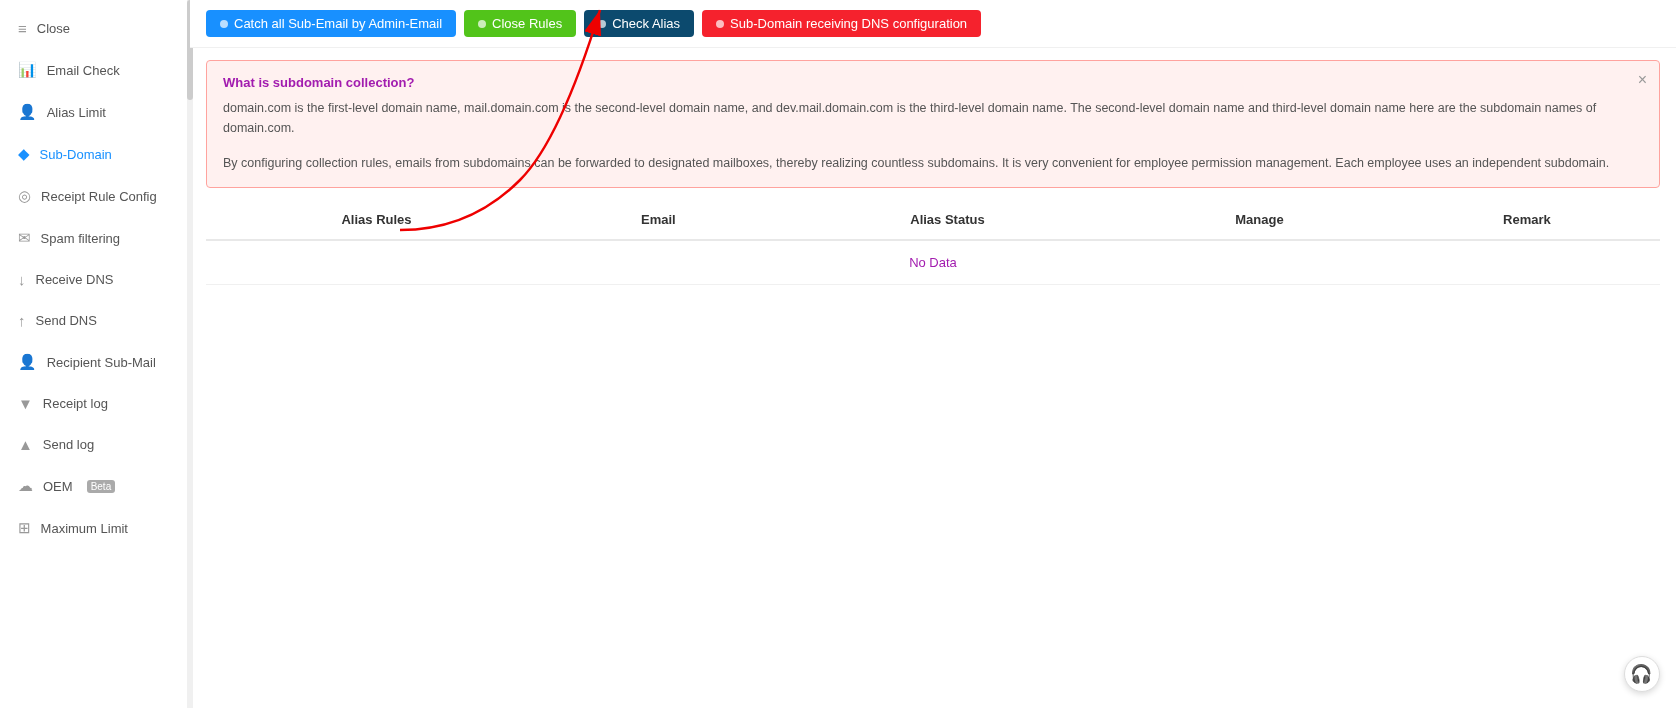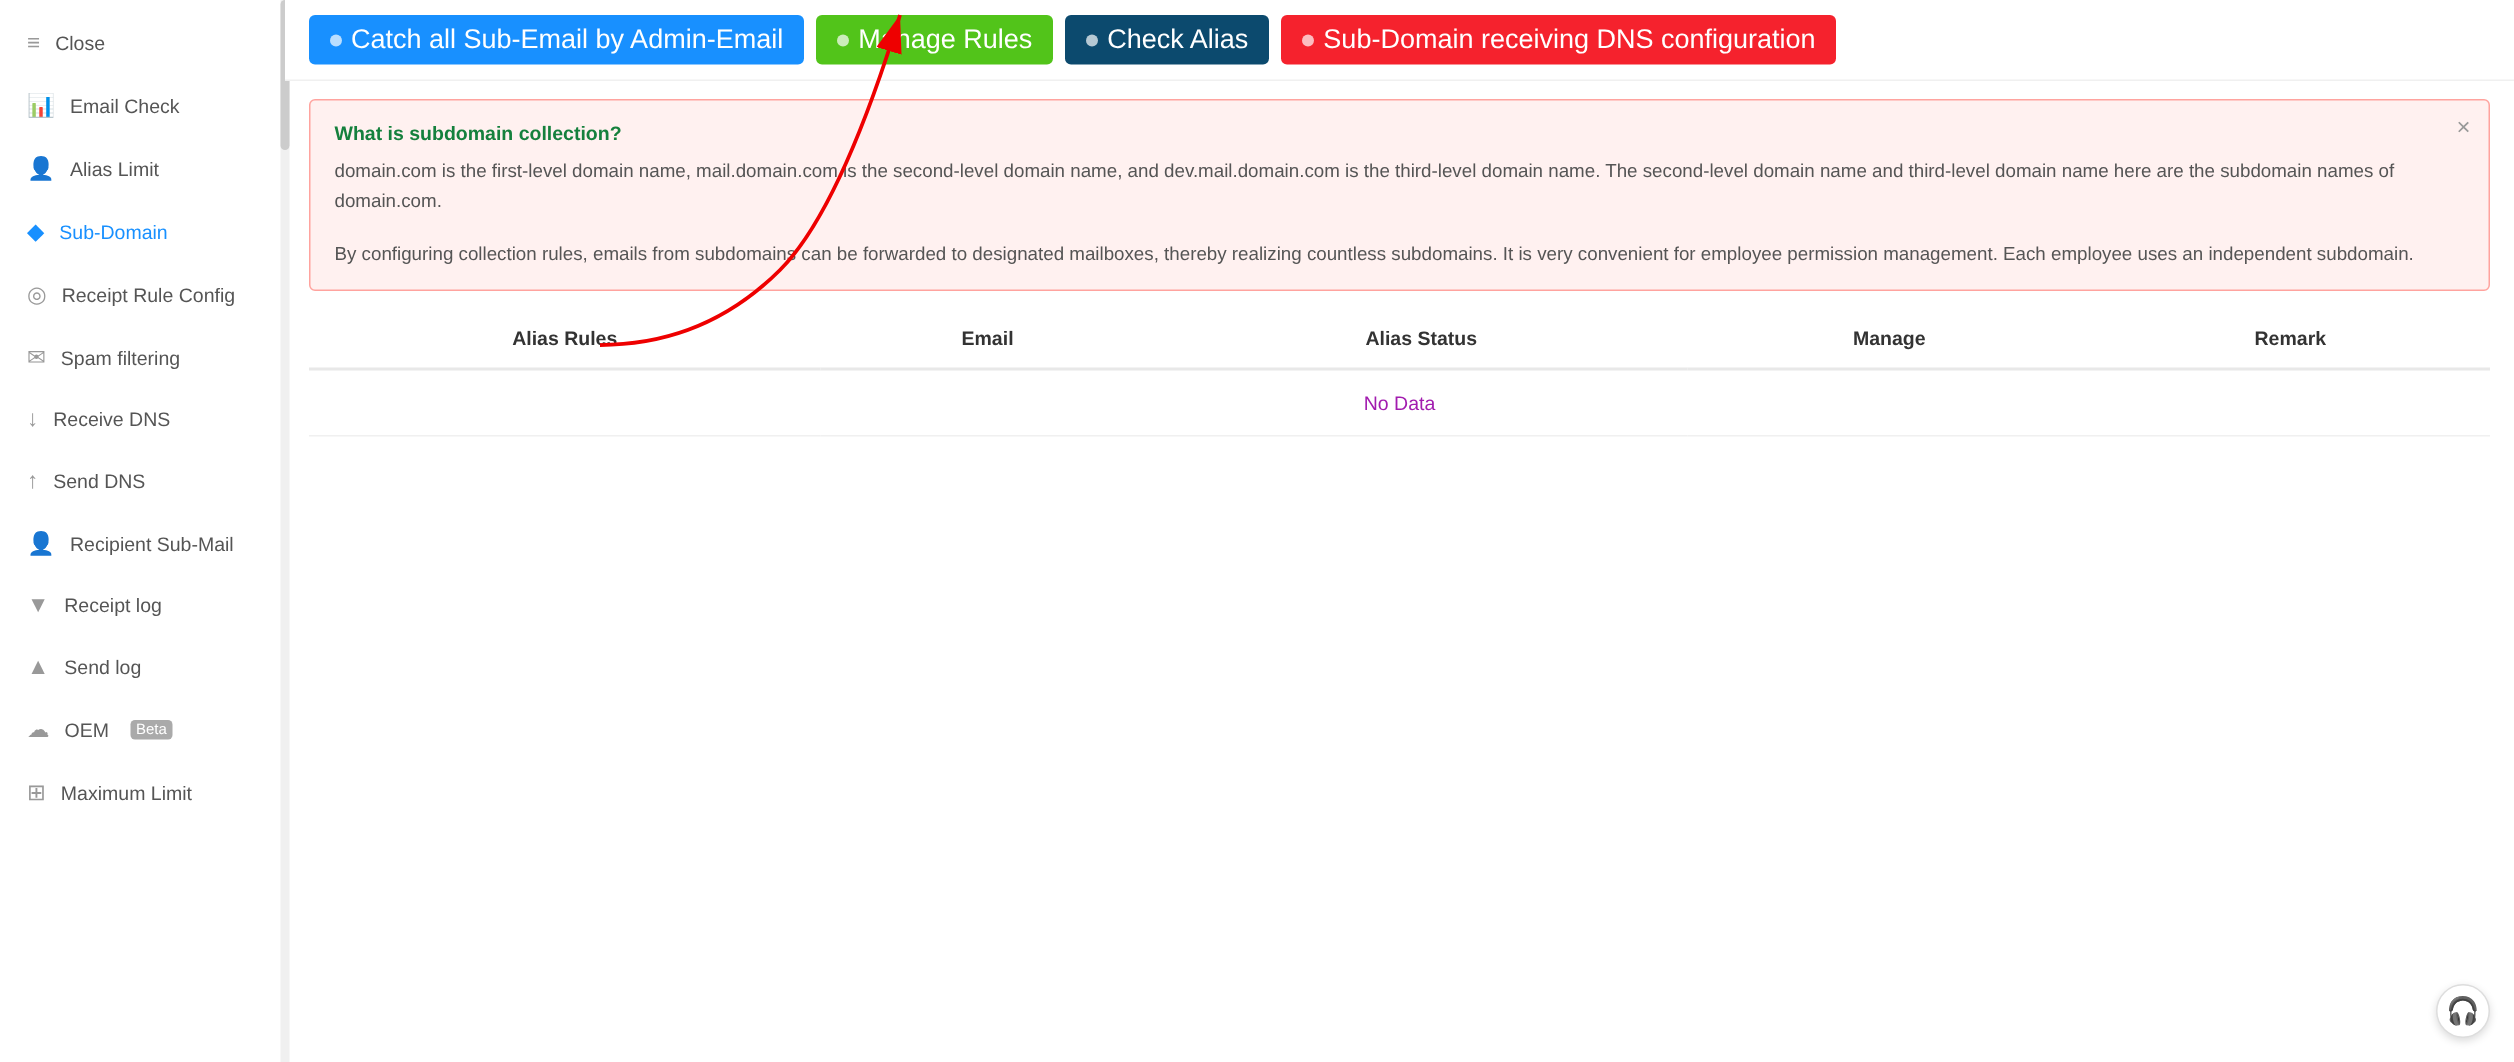--- a/index.html
+++ b/index.html
@@ -51,21 +51,21 @@
       flex-shrink: 0;
     }
     .btn {
       display: flex;
       align-items: center;
       gap: 6px;
       padding: 6px 14px;
       border: none;
       border-radius: 4px;
       cursor: pointer;
-      font-size: 18px;
+      font-size: 13px;
       color: #fff;
       font-weight: 500;
     }
     .btn-blue { background: #1890ff; }
     .btn-green { background: #52c41a; }
     .btn-orange { background: #0c4a6e; color: #fff; }
     .btn-red { background: #f5222d; }
     .btn .dot {
       width: 8px; height: 8px;
       border-radius: 50%;
@@ -77,21 +77,21 @@
     .info-box {
       background: #fff1f0;
       border: 1px solid #ffa39e;
       border-radius: 4px;
       margin: 12px 16px;
       padding: 14px 16px;
       position: relative;
       flex-shrink: 0;
     }
     .info-box-title {
-      color: #15803d;
+      color: #a21caf;
       font-weight: bold;
       font-size: 13px;
       margin-bottom: 8px;
     }
     .info-box-text {
       color: #555;
       font-size: 12.5px;
       line-height: 1.6;
     }
     .info-box-close {
@@ -246,21 +246,21 @@
 
 <div class="main">
 
   <div class="toolbar">
   <button class="btn btn-blue">
         <span class="dot"></span>
         <span>Catch all Sub-Email by Admin-Email</span>
       </button>
       <button class="btn btn-green">
         <span class="dot"></span>
-        <span>Manage Rules</span>
+        <span>Close Rules</span>
       </button>
       <button class="btn btn-orange">
         <span class="dot"></span>
         <span>Check Alias</span>
       </button>
       <button class="btn btn-red">
         <span class="dot"></span>
         <span>Sub-Domain receiving DNS configuration</span>
       </button>
     </div>

